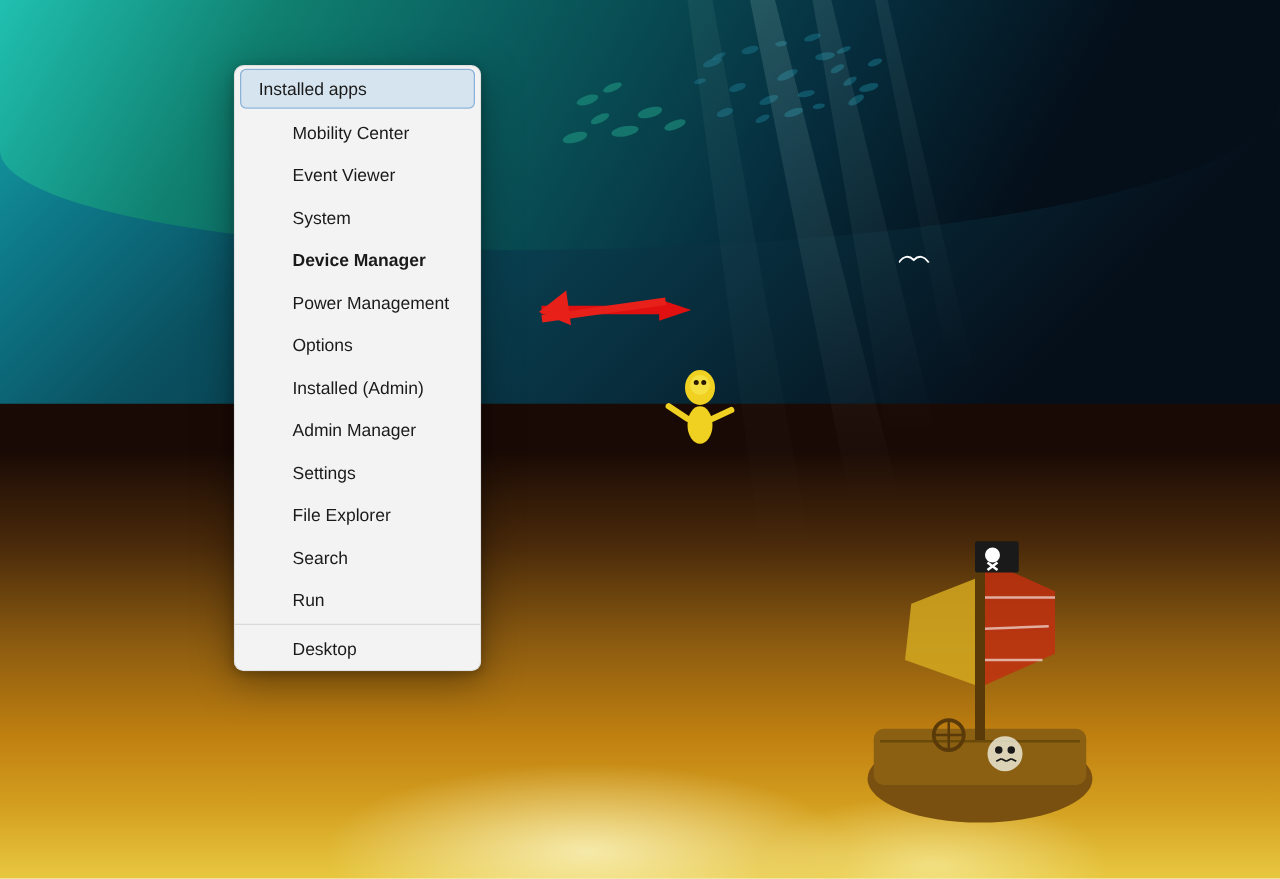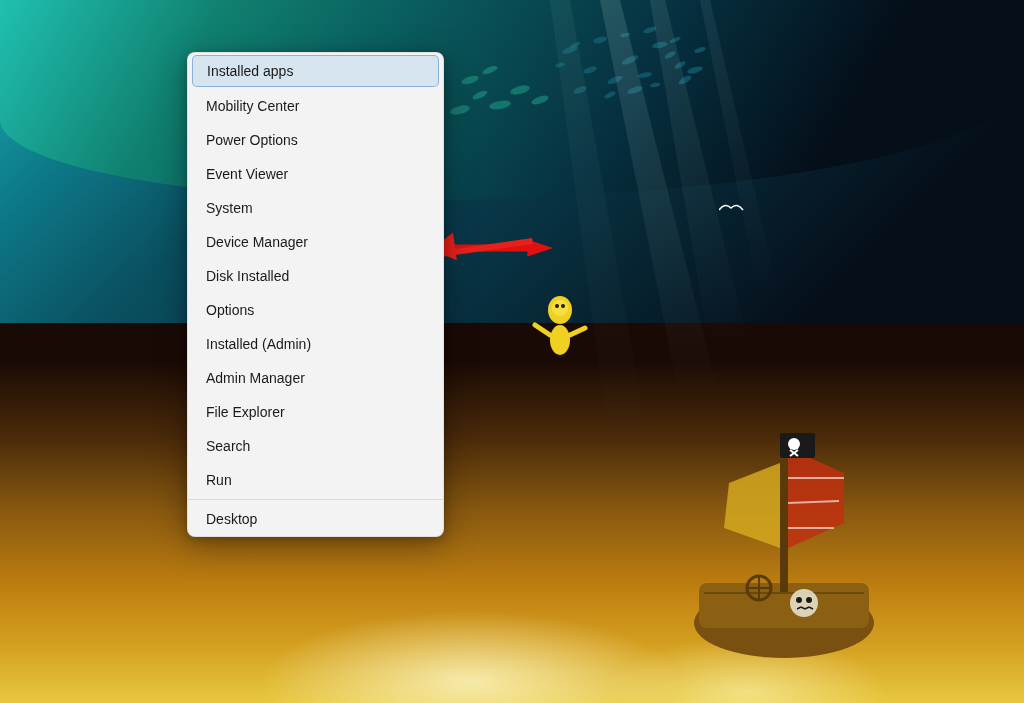--- a/index.html
+++ b/index.html
@@ -80,50 +80,51 @@
       border-bottom: 14px solid transparent;
       border-right: 24px solid #e8201a;
       transform: rotate(-8deg);
     }
 
     
     .context-menu {
       position: absolute;
       top: 52px;
       left: 187px;
-      width: 257px;
+      width: 198px;
       background: #f3f3f3;
       border-radius: 8px;
       box-shadow: 0 8px 32px rgba(0,0,0,0.35), 0 2px 8px rgba(0,0,0,0.2);
       overflow: hidden;
       border: 1px solid rgba(0,0,0,0.08);
     }
 
     .menu-item {
       padding: 9px 18px;
       font-size: 14px;
       color: #1a1a1a;
       cursor: pointer;
       display: flex;
       align-items: center;
       justify-content: space-between;
       user-select: none;
       position: relative;
+      margin-left: 28px;
     }
 
     .menu-item.highlighted {
       background: rgba(0,120,212,0.12);
       border: 1.5px solid rgba(0,90,180,0.35);
       border-radius: 5px;
       margin: 2px 4px;
       padding: 7px 14px;
     }
 
     .menu-item.device-manager {
-      font-weight: 400;
+      font-weight: 700;
     }
 
     .menu-separator {
       height: 1px;
       background: rgba(0,0,0,0.1);
       margin: 2px 0;
     }
 
     .menu-chevron {
       font-size: 11px;
@@ -249,54 +250,54 @@
 <div class="context-menu">
 
   <div class="menu-item highlighted">
     <span>Installed apps</span>
   </div>
 
   <div class="menu-item">
     <span>Mobility Center</span>
   </div>
 
-  <div class="menu-item">
-    <span>Power Options</span>
-  </div>
 
   <div class="menu-item">
     <span>Event Viewer</span>
   </div>
 
   <div class="menu-item">
     <span>System</span>
   </div>
 
   <div class="menu-item device-manager">
     <span>Device Manager</span>
   </div>
 
 
   <div class="menu-item">
-    <span>Disk Installed</span>
+    <span>Power Management</span>
   </div>
 
 
   <div class="menu-item">
     <span>Options</span>
   </div>
 
   <div class="menu-item">
     <span>Installed (Admin)</span>
   </div>
 
   <div class="menu-item">
     <span>Admin Manager</span>
   </div>
 
+  <div class="menu-item">
+    <span>Settings</span>
+  </div>
 
   <div class="menu-item">
     <span>File Explorer</span>
   </div>
 
   <div class="menu-item">
     <span>Search</span>
   </div>
 
   <div class="menu-item">

